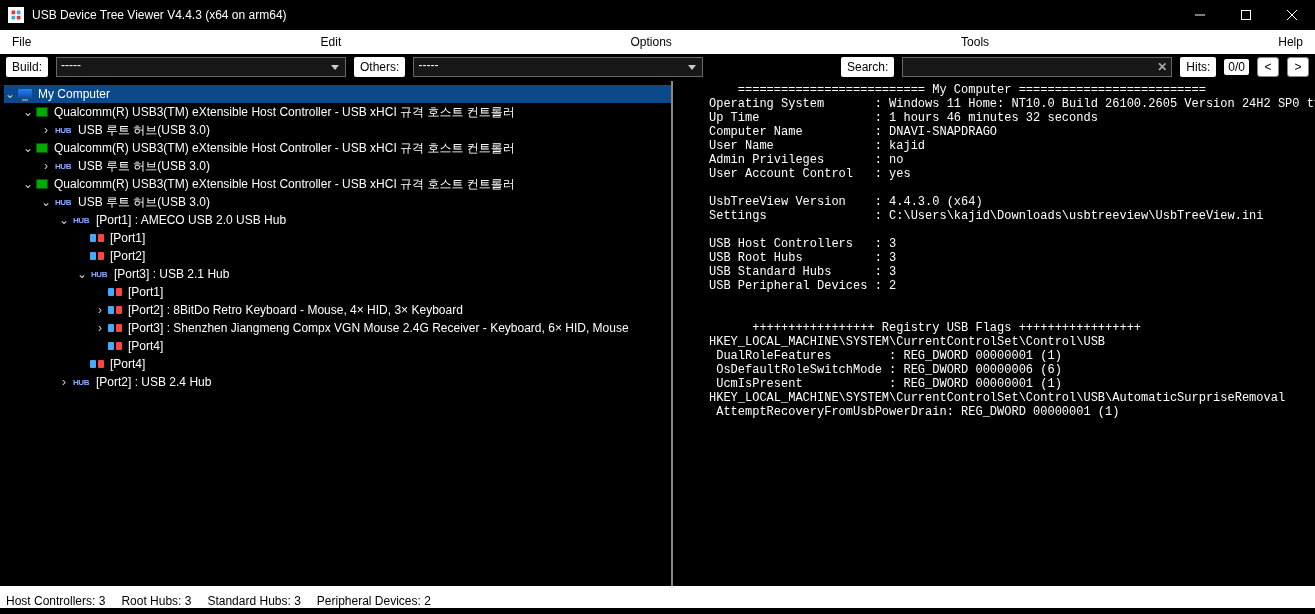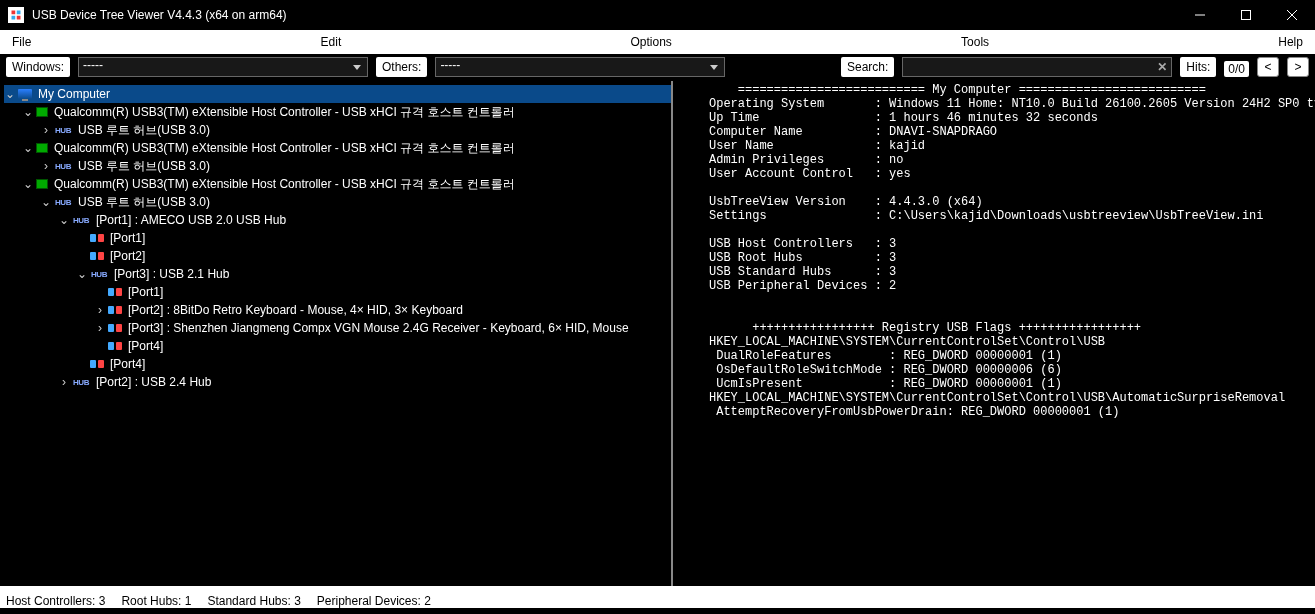--- a/index.html
+++ b/index.html
@@ -15,21 +15,21 @@
   .toolbar { height: 26px; background: #000; display: flex; align-items: center; padding: 0 6px; gap: 8px; border-bottom: 1px solid #000; }
   .tb-label { color: #fff; }
   .tb-select { background: #181818; color: #fff; border: 1px solid #666; height: 20px; padding: 0 18px 0 4px; position: relative; }
   .tb-select.drives { width: 290px; }
   .tb-select.others { width: 290px; }
   .tb-select::after { content: ""; position: absolute; right: 6px; top: 7px; border-left: 4px solid transparent; border-right: 4px solid transparent; border-top: 5px solid #ccc; }
   .search-box { background: #181818; border: 1px solid #666; height: 20px; width: 270px; display: flex; align-items: center; padding: 0 4px; }
   .search-box .x { margin-left: auto; color: #aaa; font-weight: bold; }
   .nav-btn { background: #fff; color: #000; border: 1px solid #888; width: 22px; height: 20px; display: flex; align-items: center; justify-content: center; border-radius: 3px; }
   .toolbar-spacer { flex: 1; }
-  .toolbar-right { display: flex; align-items: flex-end; gap: 8px; }
+  .toolbar-right { display: flex; align-items: center; gap: 8px; }
   .toolbar .lbl-black { background: #fff; color: #000; padding: 1px 6px; border-radius: 2px; height: 20px; display: flex; align-items: center; }
   .main { height: 506px; display: flex; border-top: 1px solid #000; }
   .tree-panel { width: 673px; background: #000; overflow: auto; padding: 4px 0 0 4px; border-right: 2px solid #888; }
   .tree-row { display: flex; align-items: center; height: 18px; white-space: nowrap; }
   .tree-row.sel { background: #0a4a8a; }
   .tog { width: 12px; text-align: center; color: #ccc; cursor: pointer; }
   .spacer { display: inline-block; }
   .ico { width: 16px; height: 14px; margin: 0 4px 0 2px; display: inline-flex; align-items: center; justify-content: center; }
   .ico.mon { background: linear-gradient(#2a7fff,#0a4a8a); border-radius: 1px; width: 14px; height: 10px; position: relative; }
   .ico.mon::after { content: ""; position: absolute; bottom: -2px; left: 4px; width: 6px; height: 2px; background: #888; }
@@ -81,21 +81,21 @@
 
 <div class="menubar">
   <span>File</span>
   <span>Edit</span>
   <span>Options</span>
   <span>Tools</span>
   <span>Help</span>
 </div>
 
 <div class="toolbar">
-  <span class="lbl-black">Windows:</span>
+  <span class="lbl-black">Build:</span>
   <div class="tb-select drives"><span>-----</span></div>
   <span class="lbl-black">Others:</span>
   <div class="tb-select others"><span>-----</span></div>
   <div class="toolbar-spacer"></div>
   <div class="toolbar-right">
     <span class="lbl-black">Search:</span>
     <div class="search-box">
       <span></span>
       <span class="x">✕</span>
     </div>
@@ -236,16 +236,16 @@
  UcmIsPresent            : REG_DWORD 00000001 (1)
 HKEY_LOCAL_MACHINE\SYSTEM\CurrentControlSet\Control\USB\AutomaticSurpriseRemoval
  AttemptRecoveryFromUsbPowerDrain: REG_DWORD 00000001 (1)</pre>
     <div style="height:180px"></div>
 
   </div>
 </div>
 
 <div class="statusbar">
   <span>Host Controllers: 3</span>
-  <span>Root Hubs: 1</span>
+  <span>Root Hubs: 3</span>
   <span>Standard Hubs: 3</span>
   <span>Peripheral Devices: 2</span>
 </div>
 
 </body></html>

